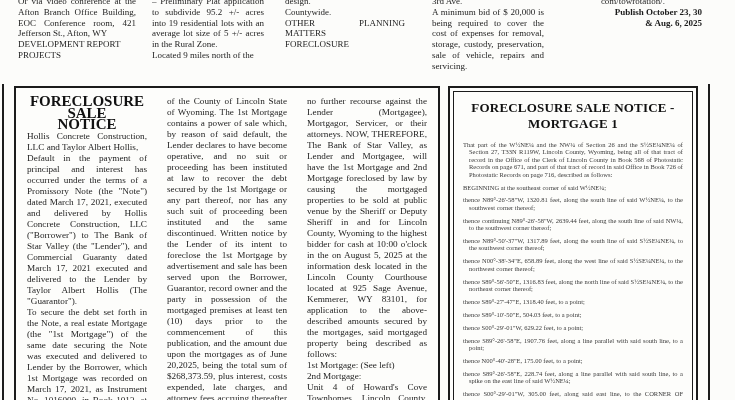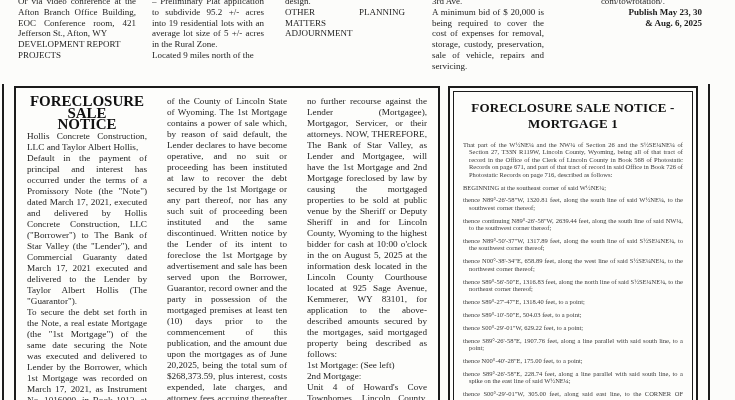--- a/index.html
+++ b/index.html
@@ -58,33 +58,34 @@
       <p>Or via video conference at the Afton Branch Office Building, EOC Conference room, 421 Jefferson St., Afton, WY</p>
       <p>DEVELOPMENT REPORT</p>
       <p>PROJECTS</p>
     </div>
   <div class="tcol tcol-2">
       <p>– Preliminary Plat application to subdivide 95.2 +/- acres into 19 residential lots with an average lot size of 5 +/- acres in the Rural Zone.</p>
       <p>Located 9 miles north of the</p>
     </div>
   <div class="tcol tcol-3">
       <p>design.</p>
+      <p>Countywide.</p>
       <p>OTHER PLANNING MATTERS</p>
-      <p>ADJOURNMENT</p>
+      <p>FORECLOSURE</p>
     </div>
   <div class="tcol tcol-4">
       <p>3rd Ave.</p>
       <p>A minimum bid of $ 20,000 is being required to cover the cost of expenses for removal, storage, custody, preservation, sale of vehicle, repairs and servicing.</p>
     </div>
   <div class="tcol tcol-5">
     <div>
         <p>com/towrotation/.</p>
       </div>
     <div class="publish">
-      <div>Publish May 23, 30</div>
+      <div>Publish October 23, 30</div>
       <div>&amp; Aug. 6, 2025</div>
     </div>
   </div>
 
   <div class="notice-box">
     <div class="ncol">
       <div class="notice-title">FORECLOSURE SALE</div>
       <div class="notice-title">NOTICE</div>
       <div>
           <p>Hollis Concrete Construction, LLC and Taylor Albert Hollis,</p>

